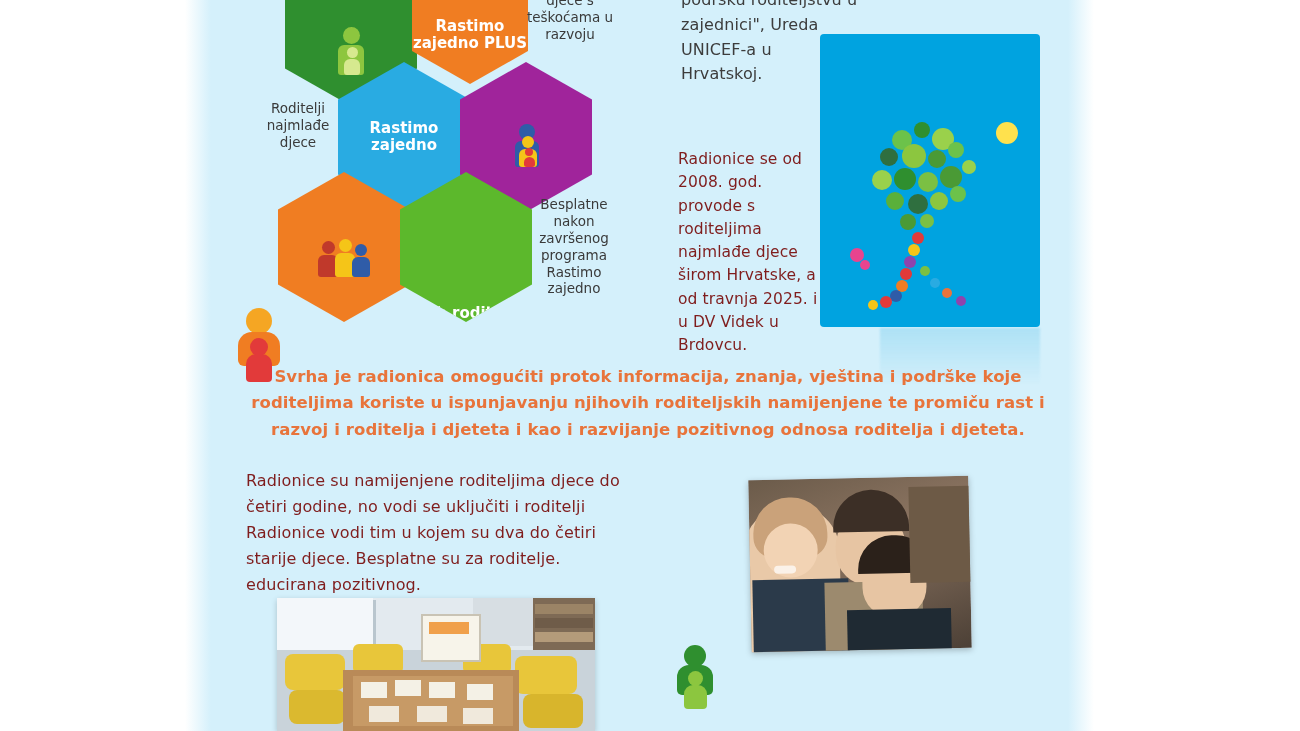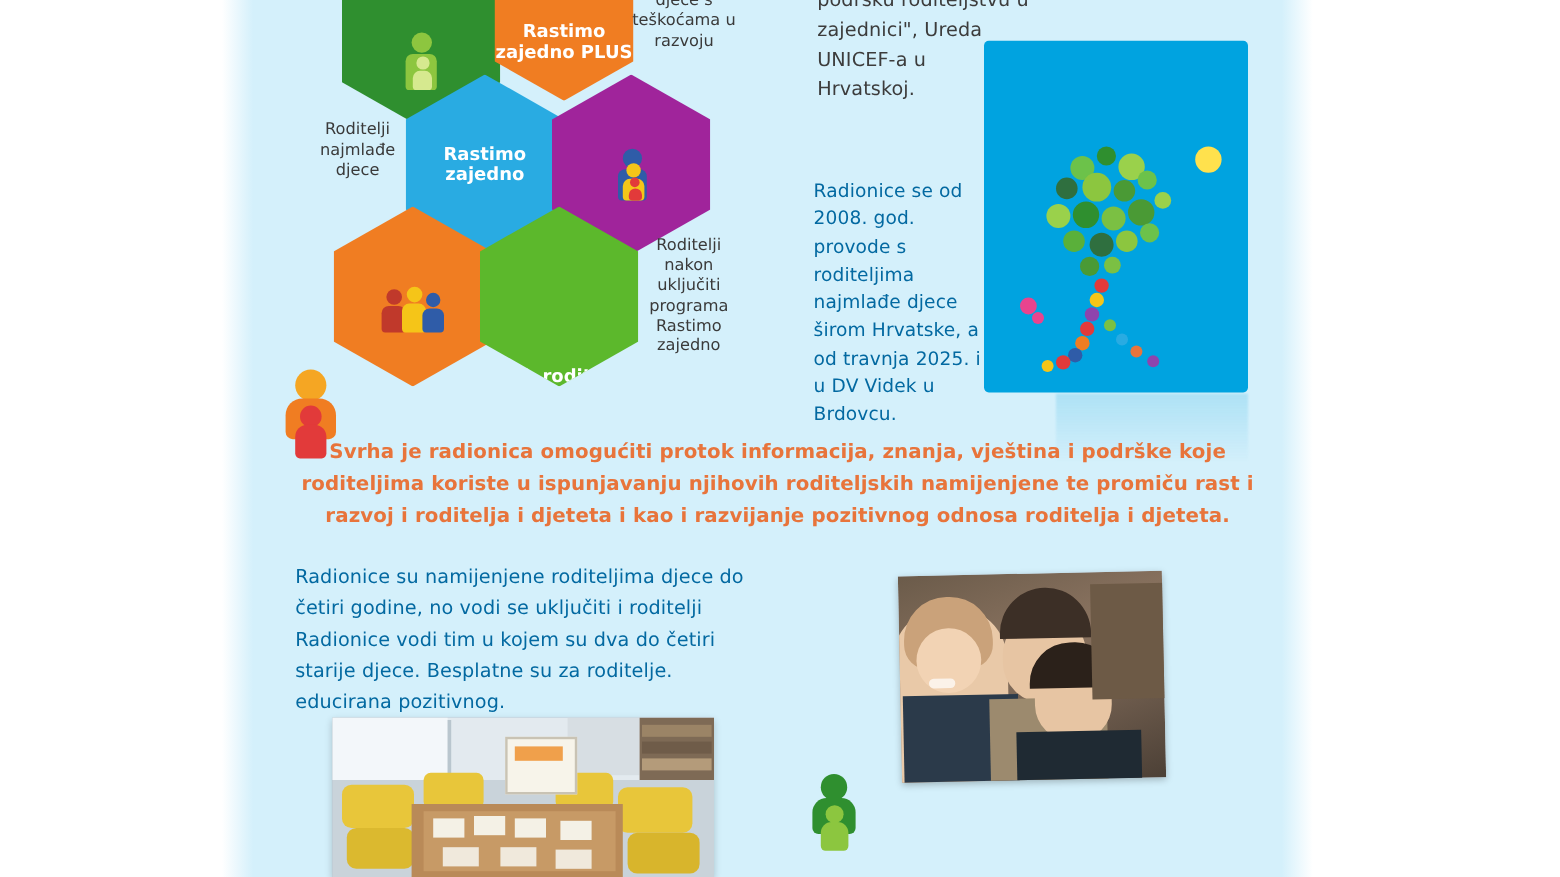--- a/index.html
+++ b/index.html
@@ -81,21 +81,21 @@
     margin: 0 auto;
   }
   .p-body {
     margin: 1px auto 0;
     border-radius: 6px 6px 3px 3px;
   }
 
   
   .txt {
     position: absolute;
-    color: #0369a1;
+    color: #7f1d1d;
     font-family: "DejaVu Sans", sans-serif;
   }
   .hand {
     font-family: "DejaVu Sans", sans-serif;
     letter-spacing: 0.1px;
   }
 
   
   #tree-card {
     position: absolute;
@@ -261,21 +261,21 @@
           <div class="p-body" style="width:18px;height:20px;background:#2f5ca8;"></div>
         </div>
       </div>
     </div>
 
     <div class="hex big" style="left:400px; top:172px; background:#5cb82c;align-items:flex-end;">
       <span>Klub roditelja</span>
     </div>
 
     <div class="hexlabel" style="left:528px; top:196px; width:92px;">
-      <span>Roditelji nakon uključiti programa Rastimo zajedno</span>
+      <span>Besplatne nakon završenog programa Rastimo zajedno</span>
     </div>
   </div>
 
   <div class="txt hand" style="left:681px; top:-12px; width:200px; font-size:16px; line-height:1.55; color:#3c3c3c;">
     <div>podršku roditeljstvu u zajednici", Ureda</div>
     <div>UNICEF-a u</div>
     <div>Hrvatskoj.</div>
   </div>
 
   <div id="tree-card">

